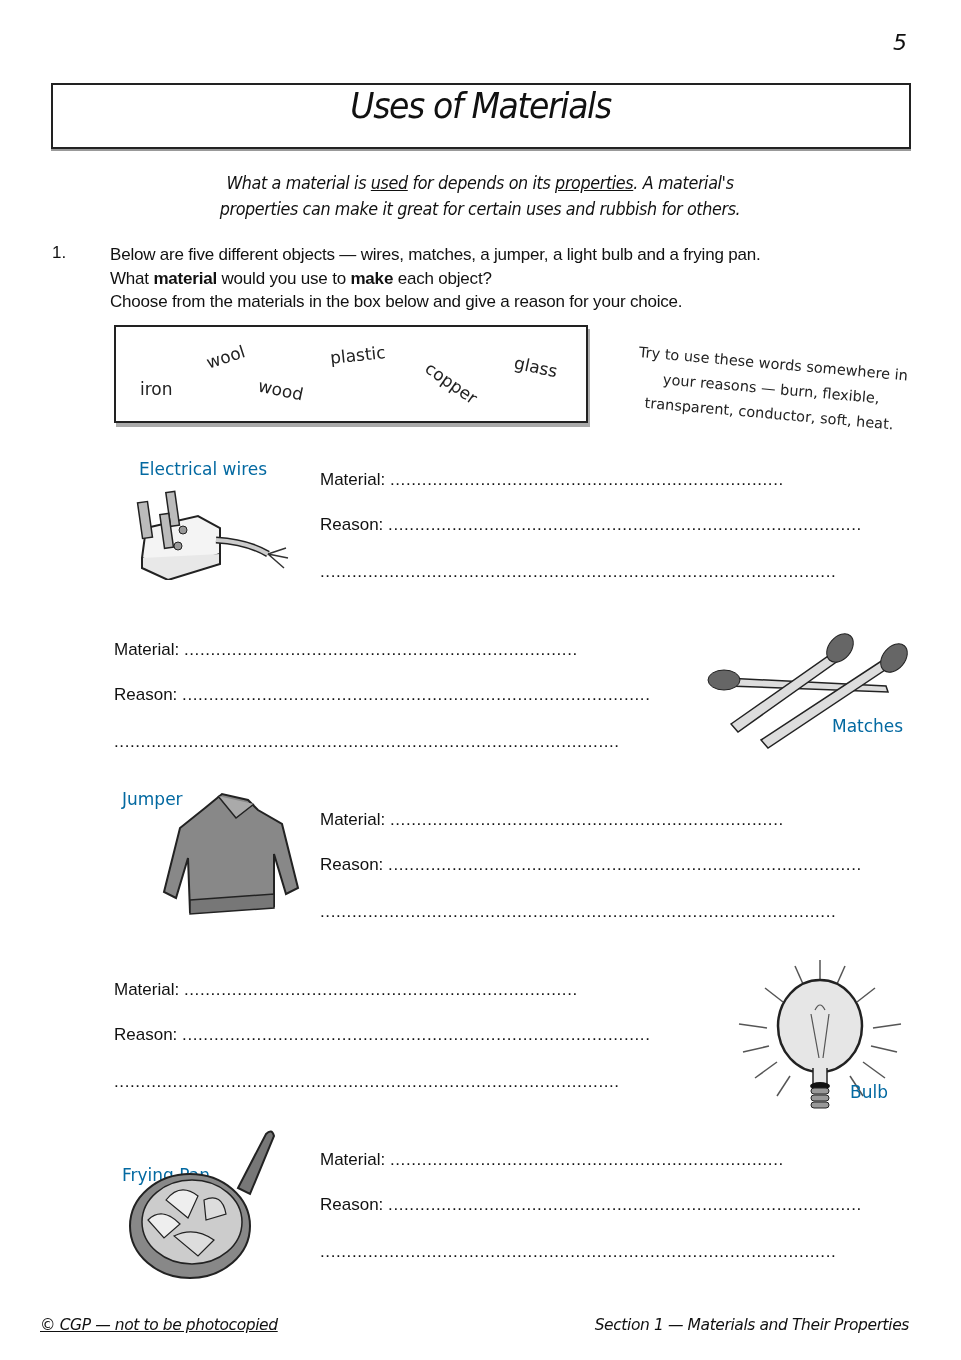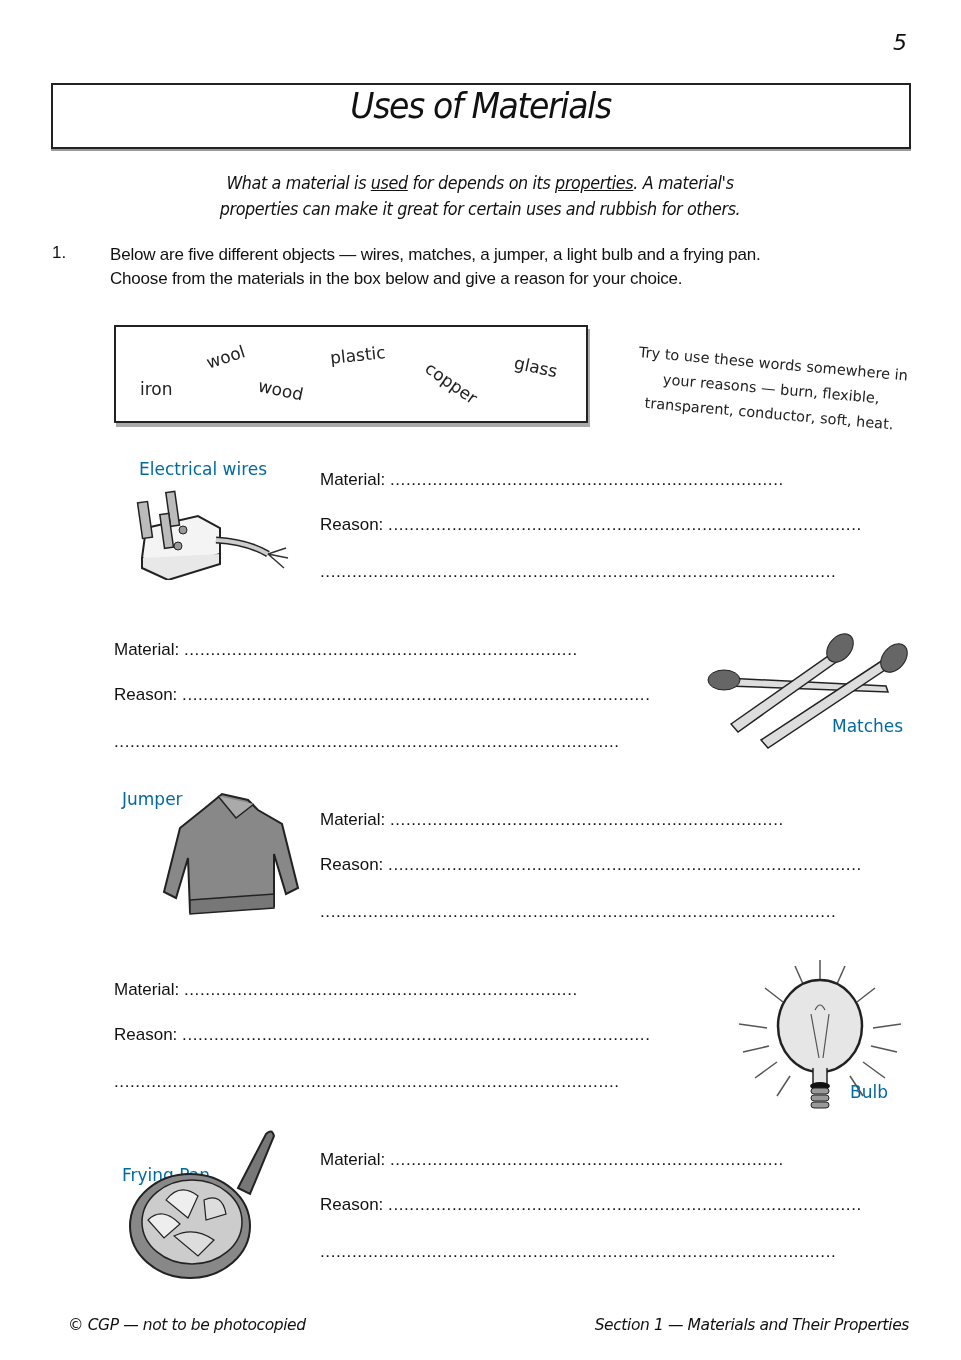--- a/index.html
+++ b/index.html
@@ -31,20 +31,21 @@
 </div>
 
 <div class="abs intro">
   <span>What a material is </span><u>used</u><span> for depends on its </span><u>properties</u><span>.  A material's</span><br>
   <span>properties can make it great for certain uses and rubbish for others.</span>
 </div>
 
 <div class="abs q-num">1.</div>
 <div class="abs q-text">
   <div>Below are five different objects — wires, matches, a jumper, a light bulb and a frying pan.</div>
+  <div><span>What </span><b>material</b><span> would you use to </span><b>make</b><span> each object?</span></div>
   <div>Choose from the materials in the box below and give a reason for your choice.</div>
 </div>
 
 <div class="abs mat-box">
   <span class="abs word" style="left:90px;top:20px;transform:rotate(-18deg);">wool</span>
   <span class="abs word" style="left:214px;top:18px;transform:rotate(-6deg);">plastic</span>
   <span class="abs word" style="left:306px;top:46px;transform:rotate(35deg);">copper</span>
   <span class="abs word" style="left:398px;top:30px;transform:rotate(12deg);">glass</span>
   <span class="abs word" style="left:24px;top:52px;">iron</span>
   <span class="abs word" style="left:142px;top:53px;transform:rotate(12deg);">wood</span>
@@ -151,14 +152,14 @@
   <path d="M56 110 Q76 100 96 114 L80 130 Z" fill="#ddd" stroke="#222" stroke-width="1.2"></path>
 </svg>
 <div class="abs line" style="left:320px;top:1150px;">
   <span>Material:</span> <span class="dots">..........................................................................</span>
 </div>
 <div class="abs line" style="left:320px;top:1195px;width:592px;">
   <span>Reason:</span> <span class="dots">.........................................................................................</span>
 </div>
 <div class="abs line dots" style="left:320px;top:1242px;width:595px;">.................................................................................................</div>
 
-<div class="abs footer" style="left:68px;top:1316px;">© CGP — not to be photocopied</div>
+<div class="abs footer" style="left:40px;top:1316px;text-decoration:underline;">© CGP — not to be photocopied</div>
 <div class="abs footer" style="right:52px;top:1316px;">Section 1 — Materials and Their Properties</div>
 
 </body></html>

